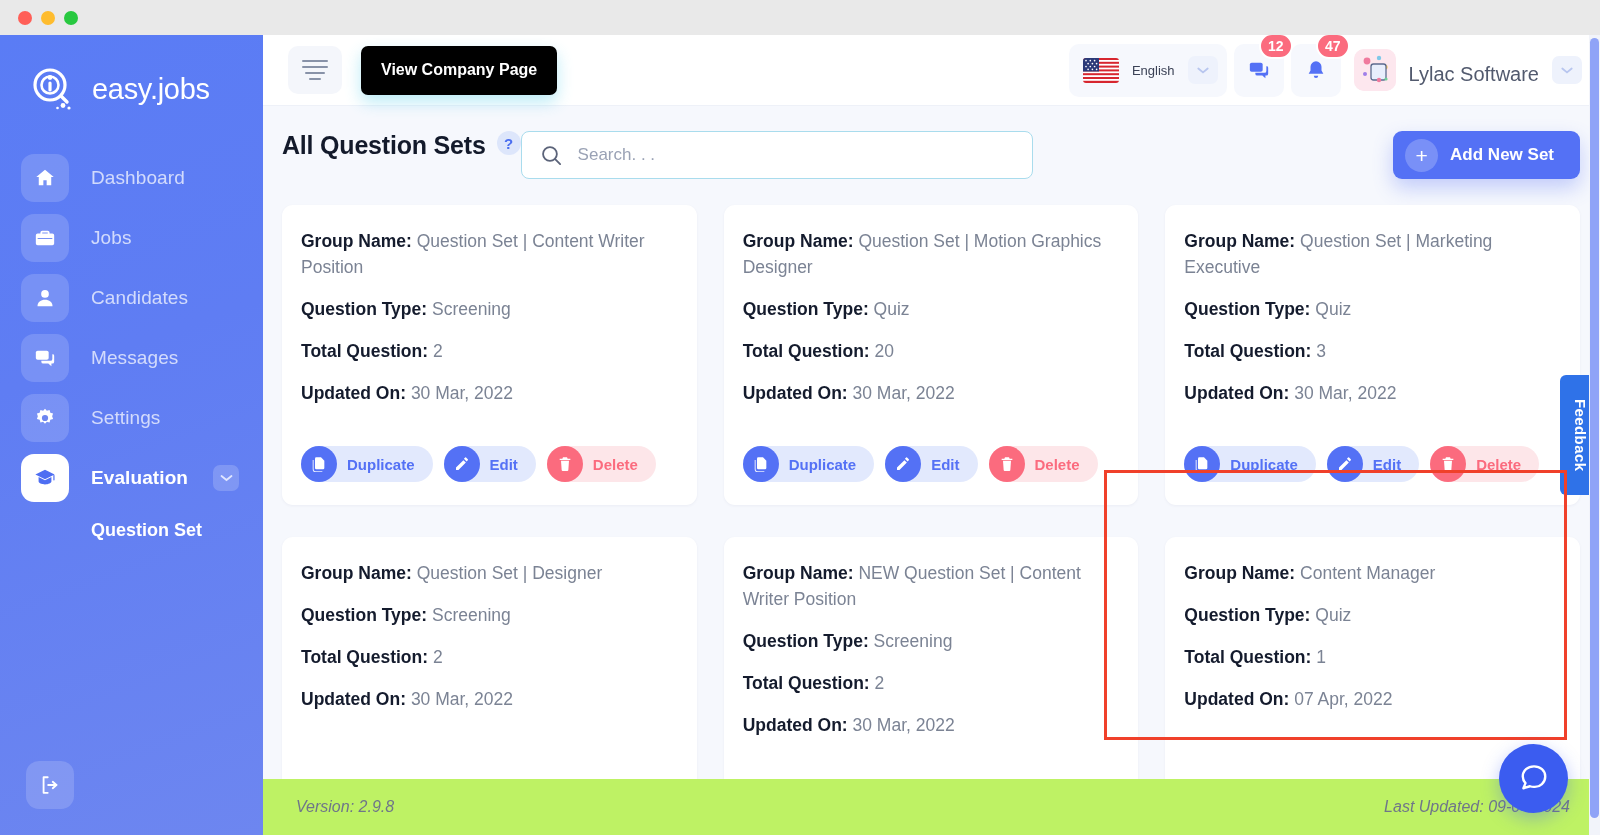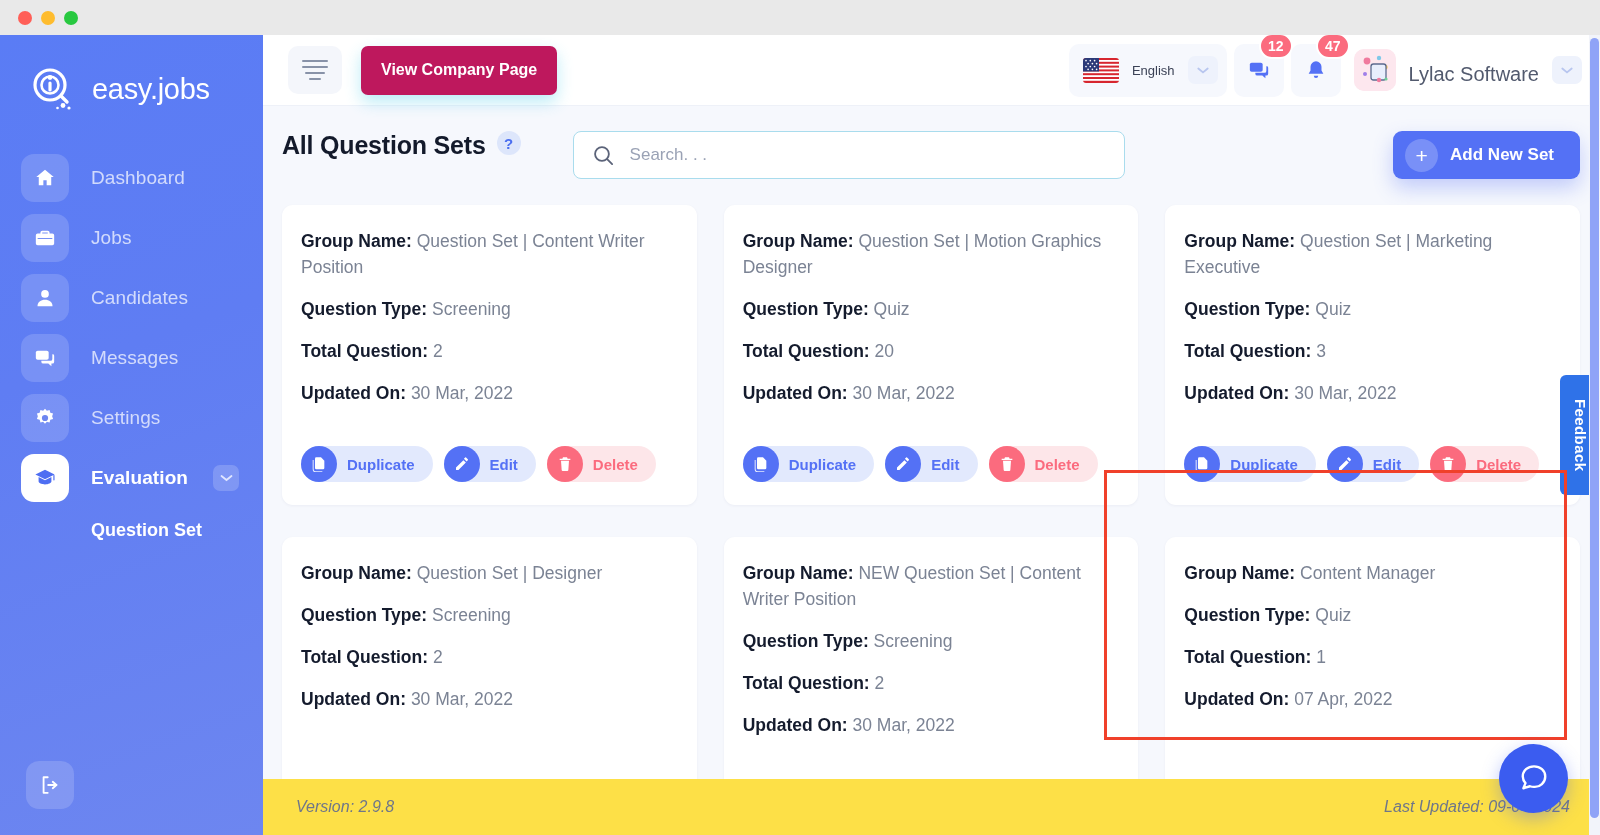--- a/index.html
+++ b/index.html
@@ -108,21 +108,21 @@
     cursor: pointer;
   }
   .hamburger span { display: block; height: 2px; background: #8892a8; border-radius: 2px; }
   .hamburger span:nth-child(1) { width: 26px; }
   .hamburger span:nth-child(2) { width: 26px; }
   .hamburger span:nth-child(3) { width: 20px; }
   .hamburger span:nth-child(4) { width: 12px; }
   .btn-company {
     margin-left: 19px;
     height: 49px; padding: 0 20px;
-    background: #be185d; color: #ffffff;
+    background: #000000; color: #ffffff;
     border: none; border-radius: 7px;
     font-size: 16px; font-weight: 700;
     font-family: inherit;
     cursor: pointer;
     box-shadow: 0 7px 16px rgba(49,197,232,0.33);
   }
   .topbar-right { margin-left: auto; display: flex; align-items: center; gap: 7px; }
   .lang-pill {
     display: flex; align-items: center; gap: 13px;
     background: #f6f8fd; border-radius: 10px;
@@ -179,22 +179,21 @@
   }
   .help-icon {
     width: 24px; height: 24px; border-radius: 50%;
     background: #dde6fb; color: #4a6ef0;
     font-size: 15px; font-weight: 700;
     display: flex; align-items: center; justify-content: center;
     margin-left: 11px; cursor: pointer;
   }
   .search-wrap {
     position: relative;
-    margin-left: 52px;
-    width: 552px; height: 48px;
+    width: 512px; height: 48px;
   }
   .search-input {
     width: 100%; height: 100%;
     border: 1px solid #a9dced; border-radius: 8px;
     background: #ffffff;
     padding: 0 18px 0 56px;
     font-size: 17px; color: #3b4256;
     font-family: inherit;
     outline: none;
   }
@@ -271,21 +270,21 @@
     position: absolute;
     border: 3px solid #f0402a;
     pointer-events: none;
     z-index: 30;
   }
 
   
   .footer {
     position: absolute; bottom: 0; left: 263px;
     width: 1337px; height: 56px;
-    background: #fde047;
+    background: #bef264;
     display: flex; align-items: center;
     padding: 0 30px 0 33px;
     font-style: italic; font-size: 16px;
     color: #6f7689;
   }
   .footer .right { margin-left: auto; }
 
   
   .feedback-tab {
     position: absolute; right: 0; top: 375px;

